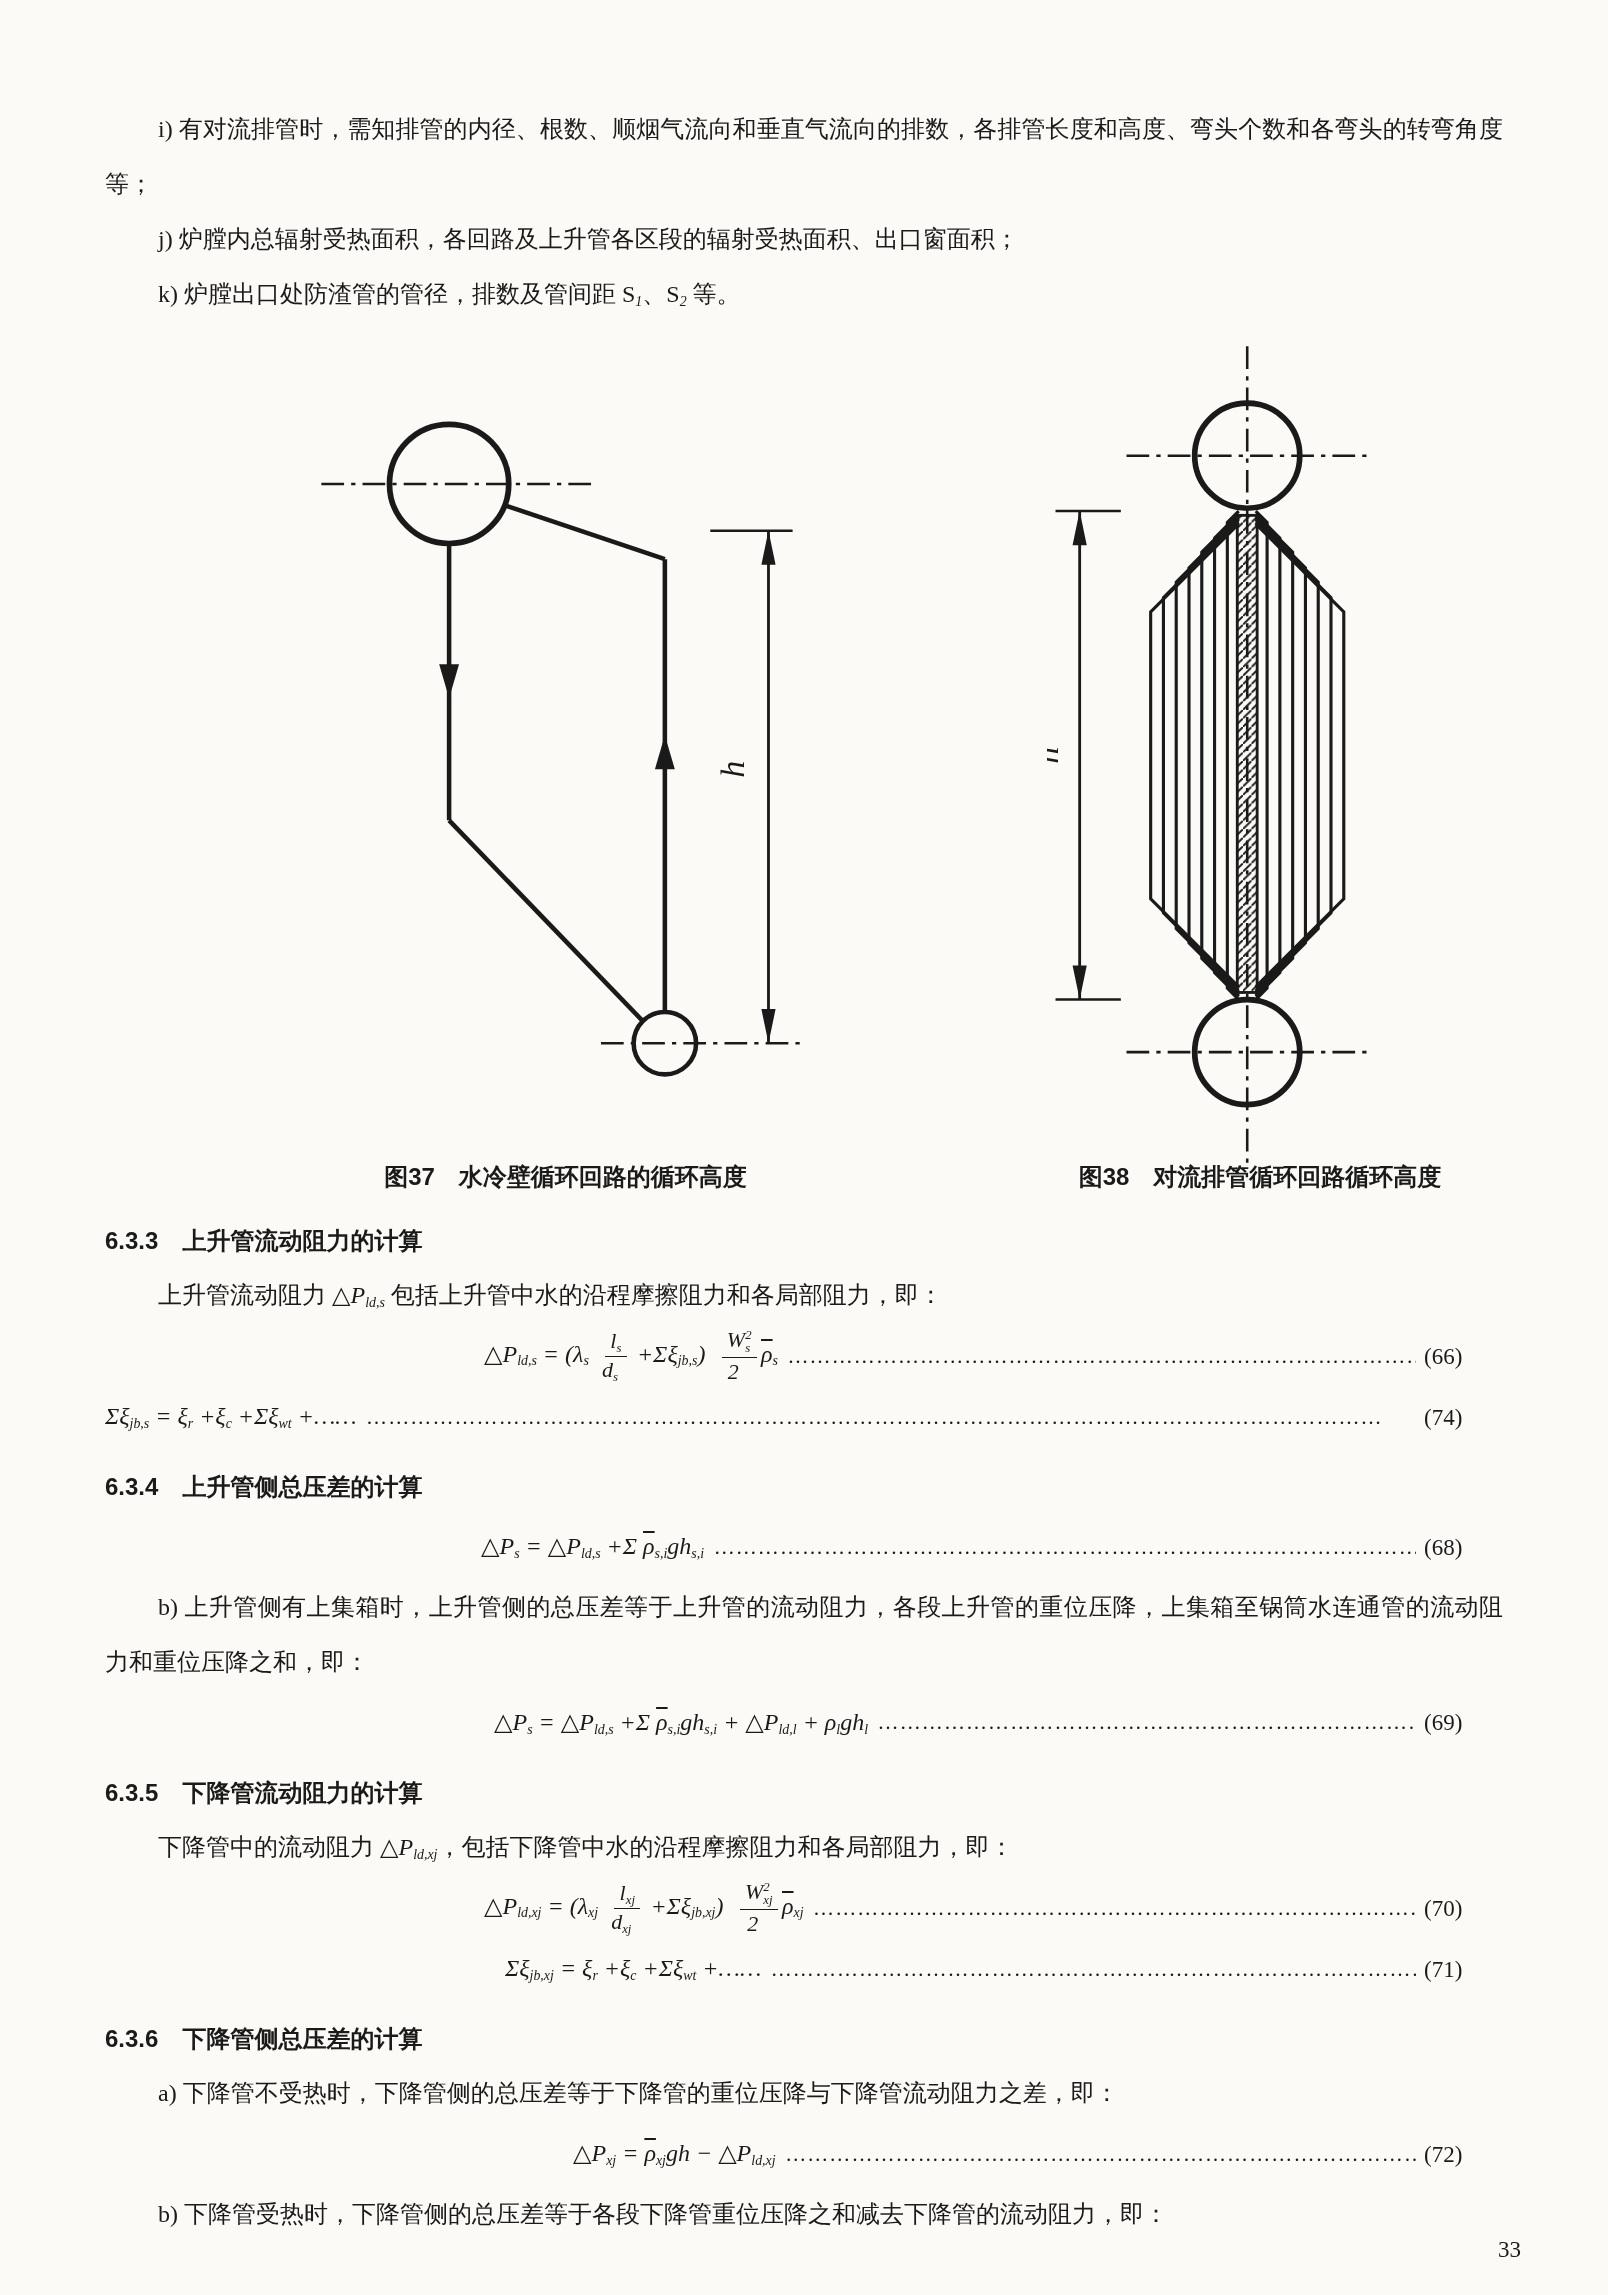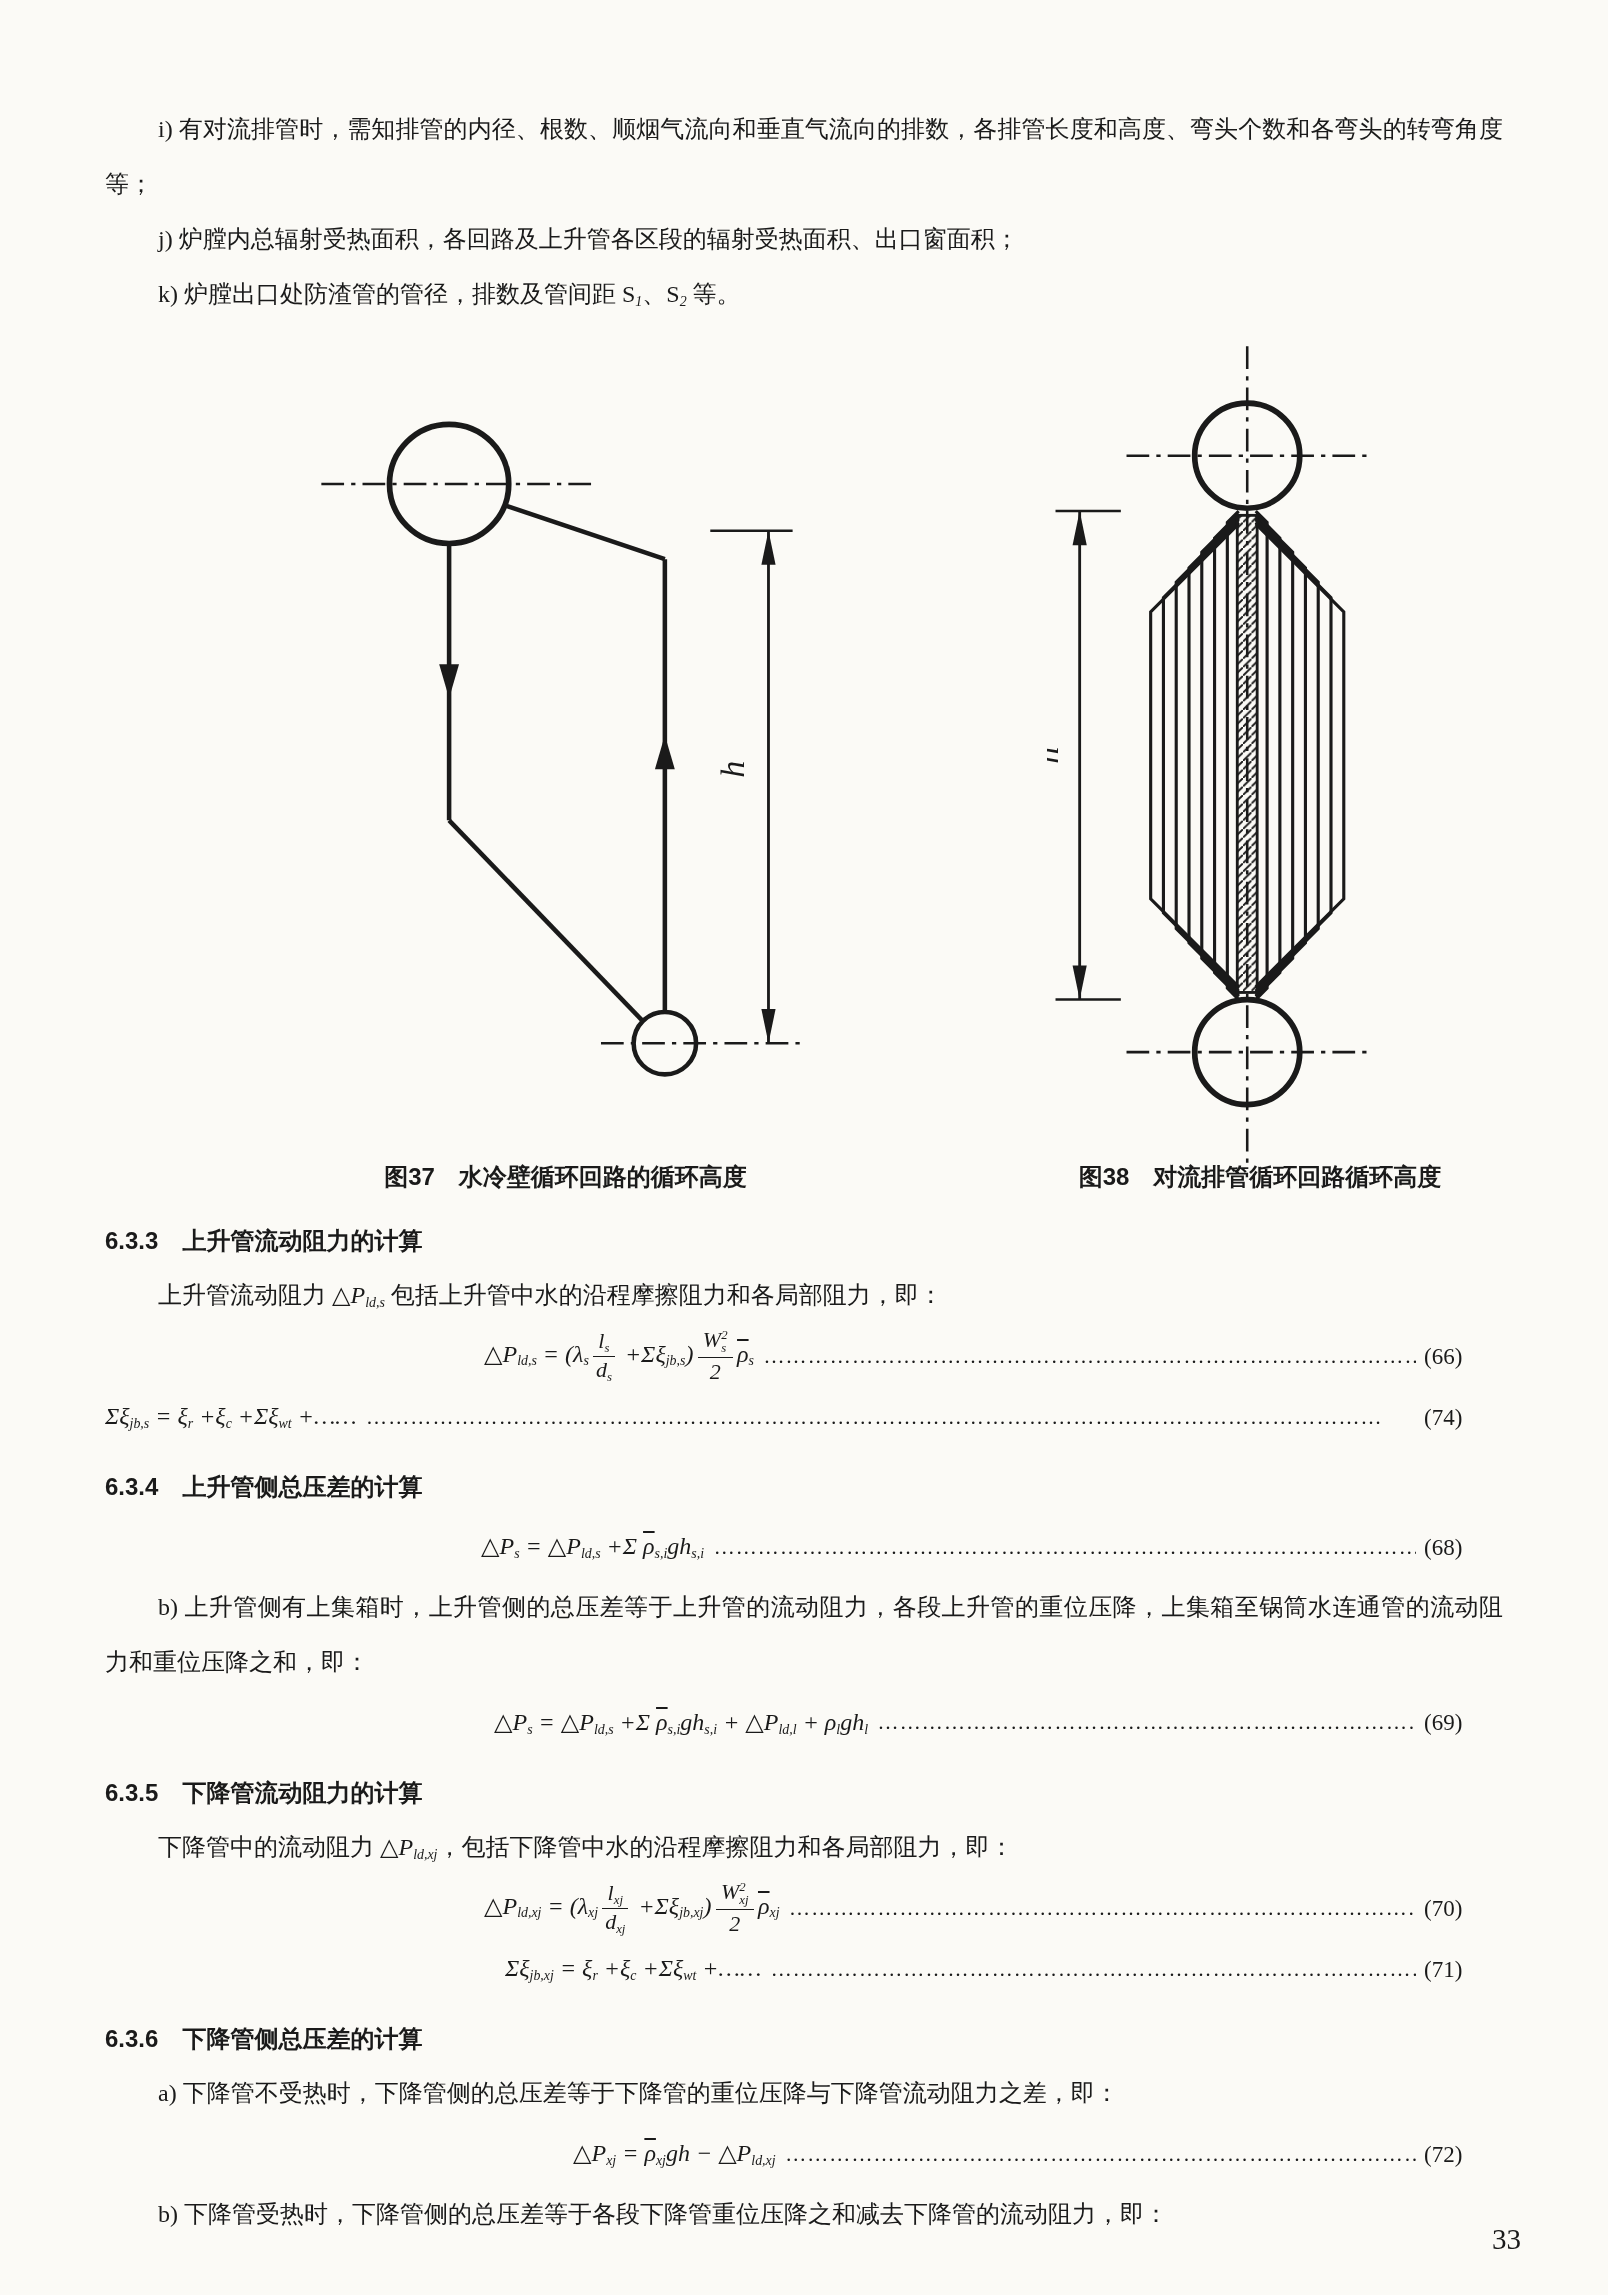--- a/index.html
+++ b/index.html
@@ -39,30 +39,30 @@
 
   
   .shead{ margin:14.7px 0 0 0; font-family:"Liberation Sans","DejaVu Sans",sans-serif;
           font-weight:bold; font-size:24px; line-height:55px; }
 
   
   .formula{ display:flex; align-items:center; margin:5.3px 0; }
   .math{ display:inline-block; white-space:nowrap; font-style:italic; font-size:24px; line-height:1.3; flex:0 0 auto; }
   .frac{ display:inline-flex; flex-direction:column; align-items:center; vertical-align:middle;
          margin:0 4.2px; font-size:22px; line-height:1.12; text-align:center; }
-  .frac .num{ padding:0 5.3px 1.6px 5.3px; border-bottom:1.6px solid #1a1a1a; }
+  .frac .num{ padding:0 5.3px 1.6px 5.3px; border-bottom:1.6px solid #1a1a1a;margin-left:12px; }
   .frac .den{ padding-top:1.6px; }
   .stk{ display:inline-flex; flex-direction:column; align-items:flex-start; vertical-align:middle;
         font-size:0.58em; line-height:1.05; }
   .bar{ text-decoration:overline; }
   .leader{ flex:1 1 auto; overflow:hidden; white-space:nowrap; font-size:21px; font-style:normal;
            letter-spacing:1.1px; margin:0 8.4px 0 9.5px; align-self:center; }
   .fnum{ flex:0 0 auto; width:79px; font-size:23px; text-align:left; }
 
-  .page-number{ position:absolute; right:87px; bottom:44px; font-size:29px; line-height:23px; }
+  .page-number{ position:absolute; right:87px; bottom:34px; font-size:23px; line-height:23px; }
 </style>
 </head>
 <body>
 
 <div class="page">
 
 
   <div class="body-block">
     <p class="para indent">i) 有对流排管时，需知排管的内径、根数、顺烟气流向和垂直气流向的排数，各排管长度和高度、弯头个数和各弯头的转弯角度等；</p>
     <p class="para indent">j) 炉膛内总辐射受热面积，各回路及上升管各区段的辐射受热面积、出口窗面积；</p>

